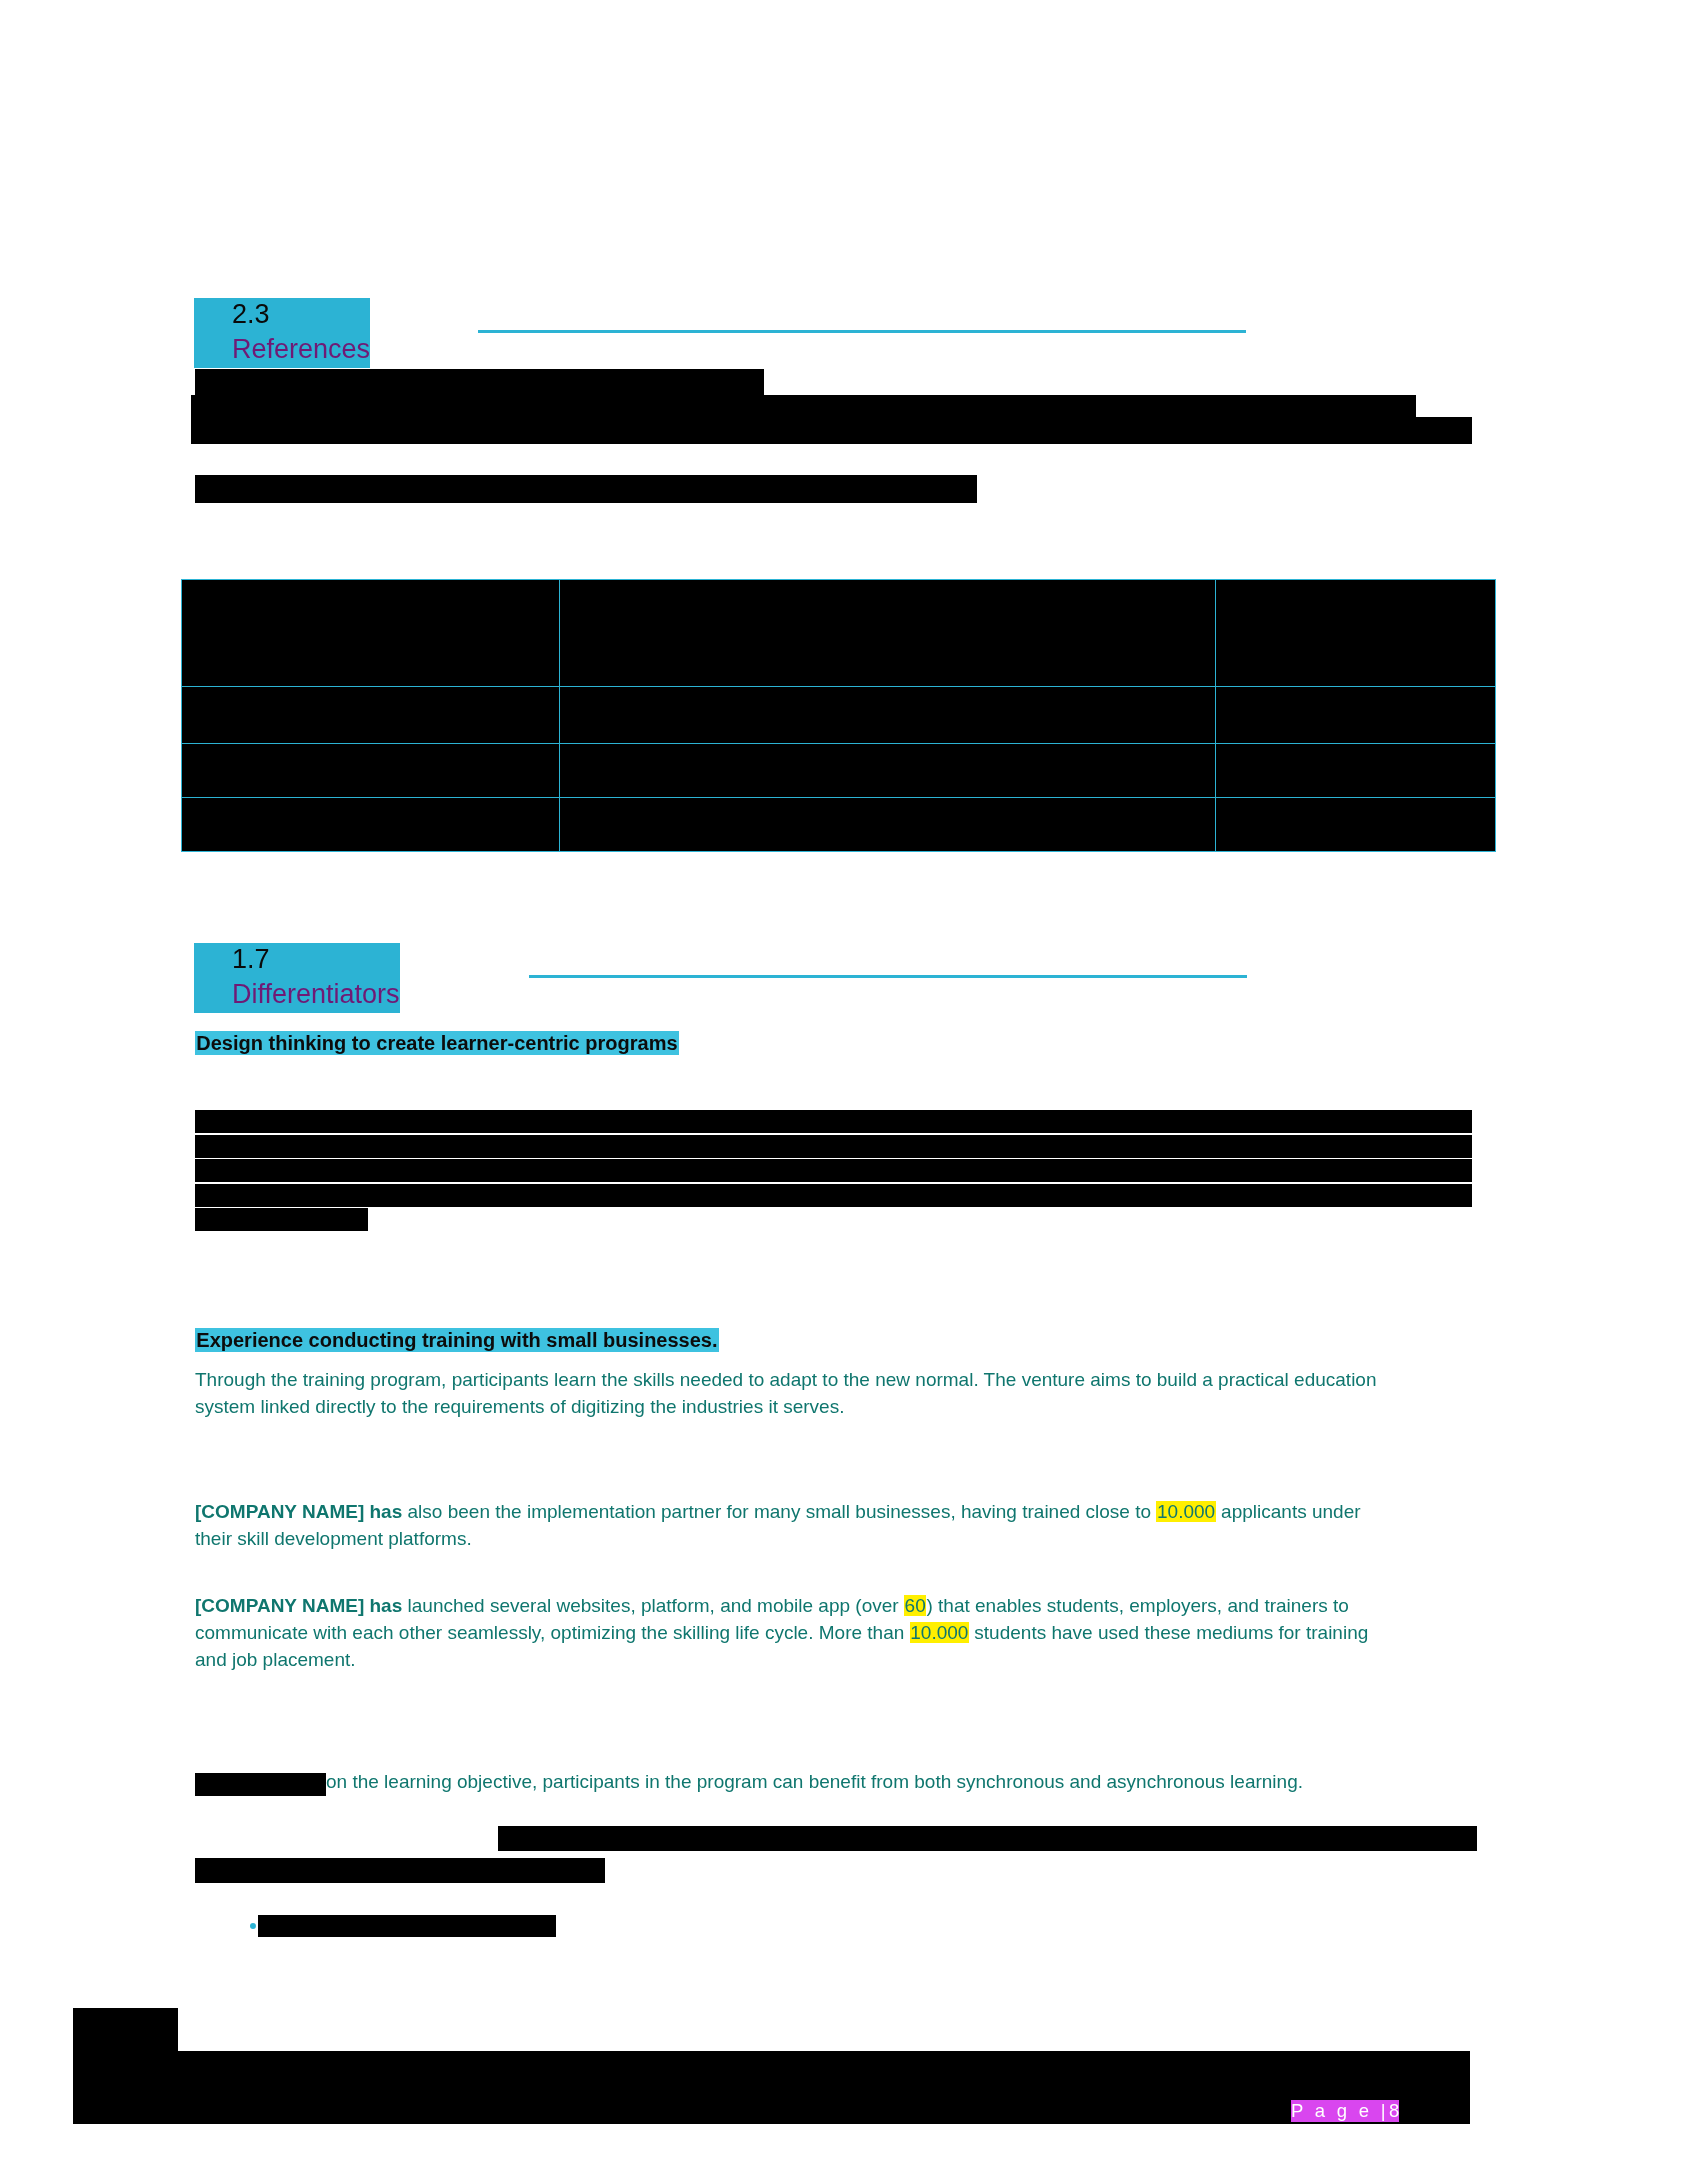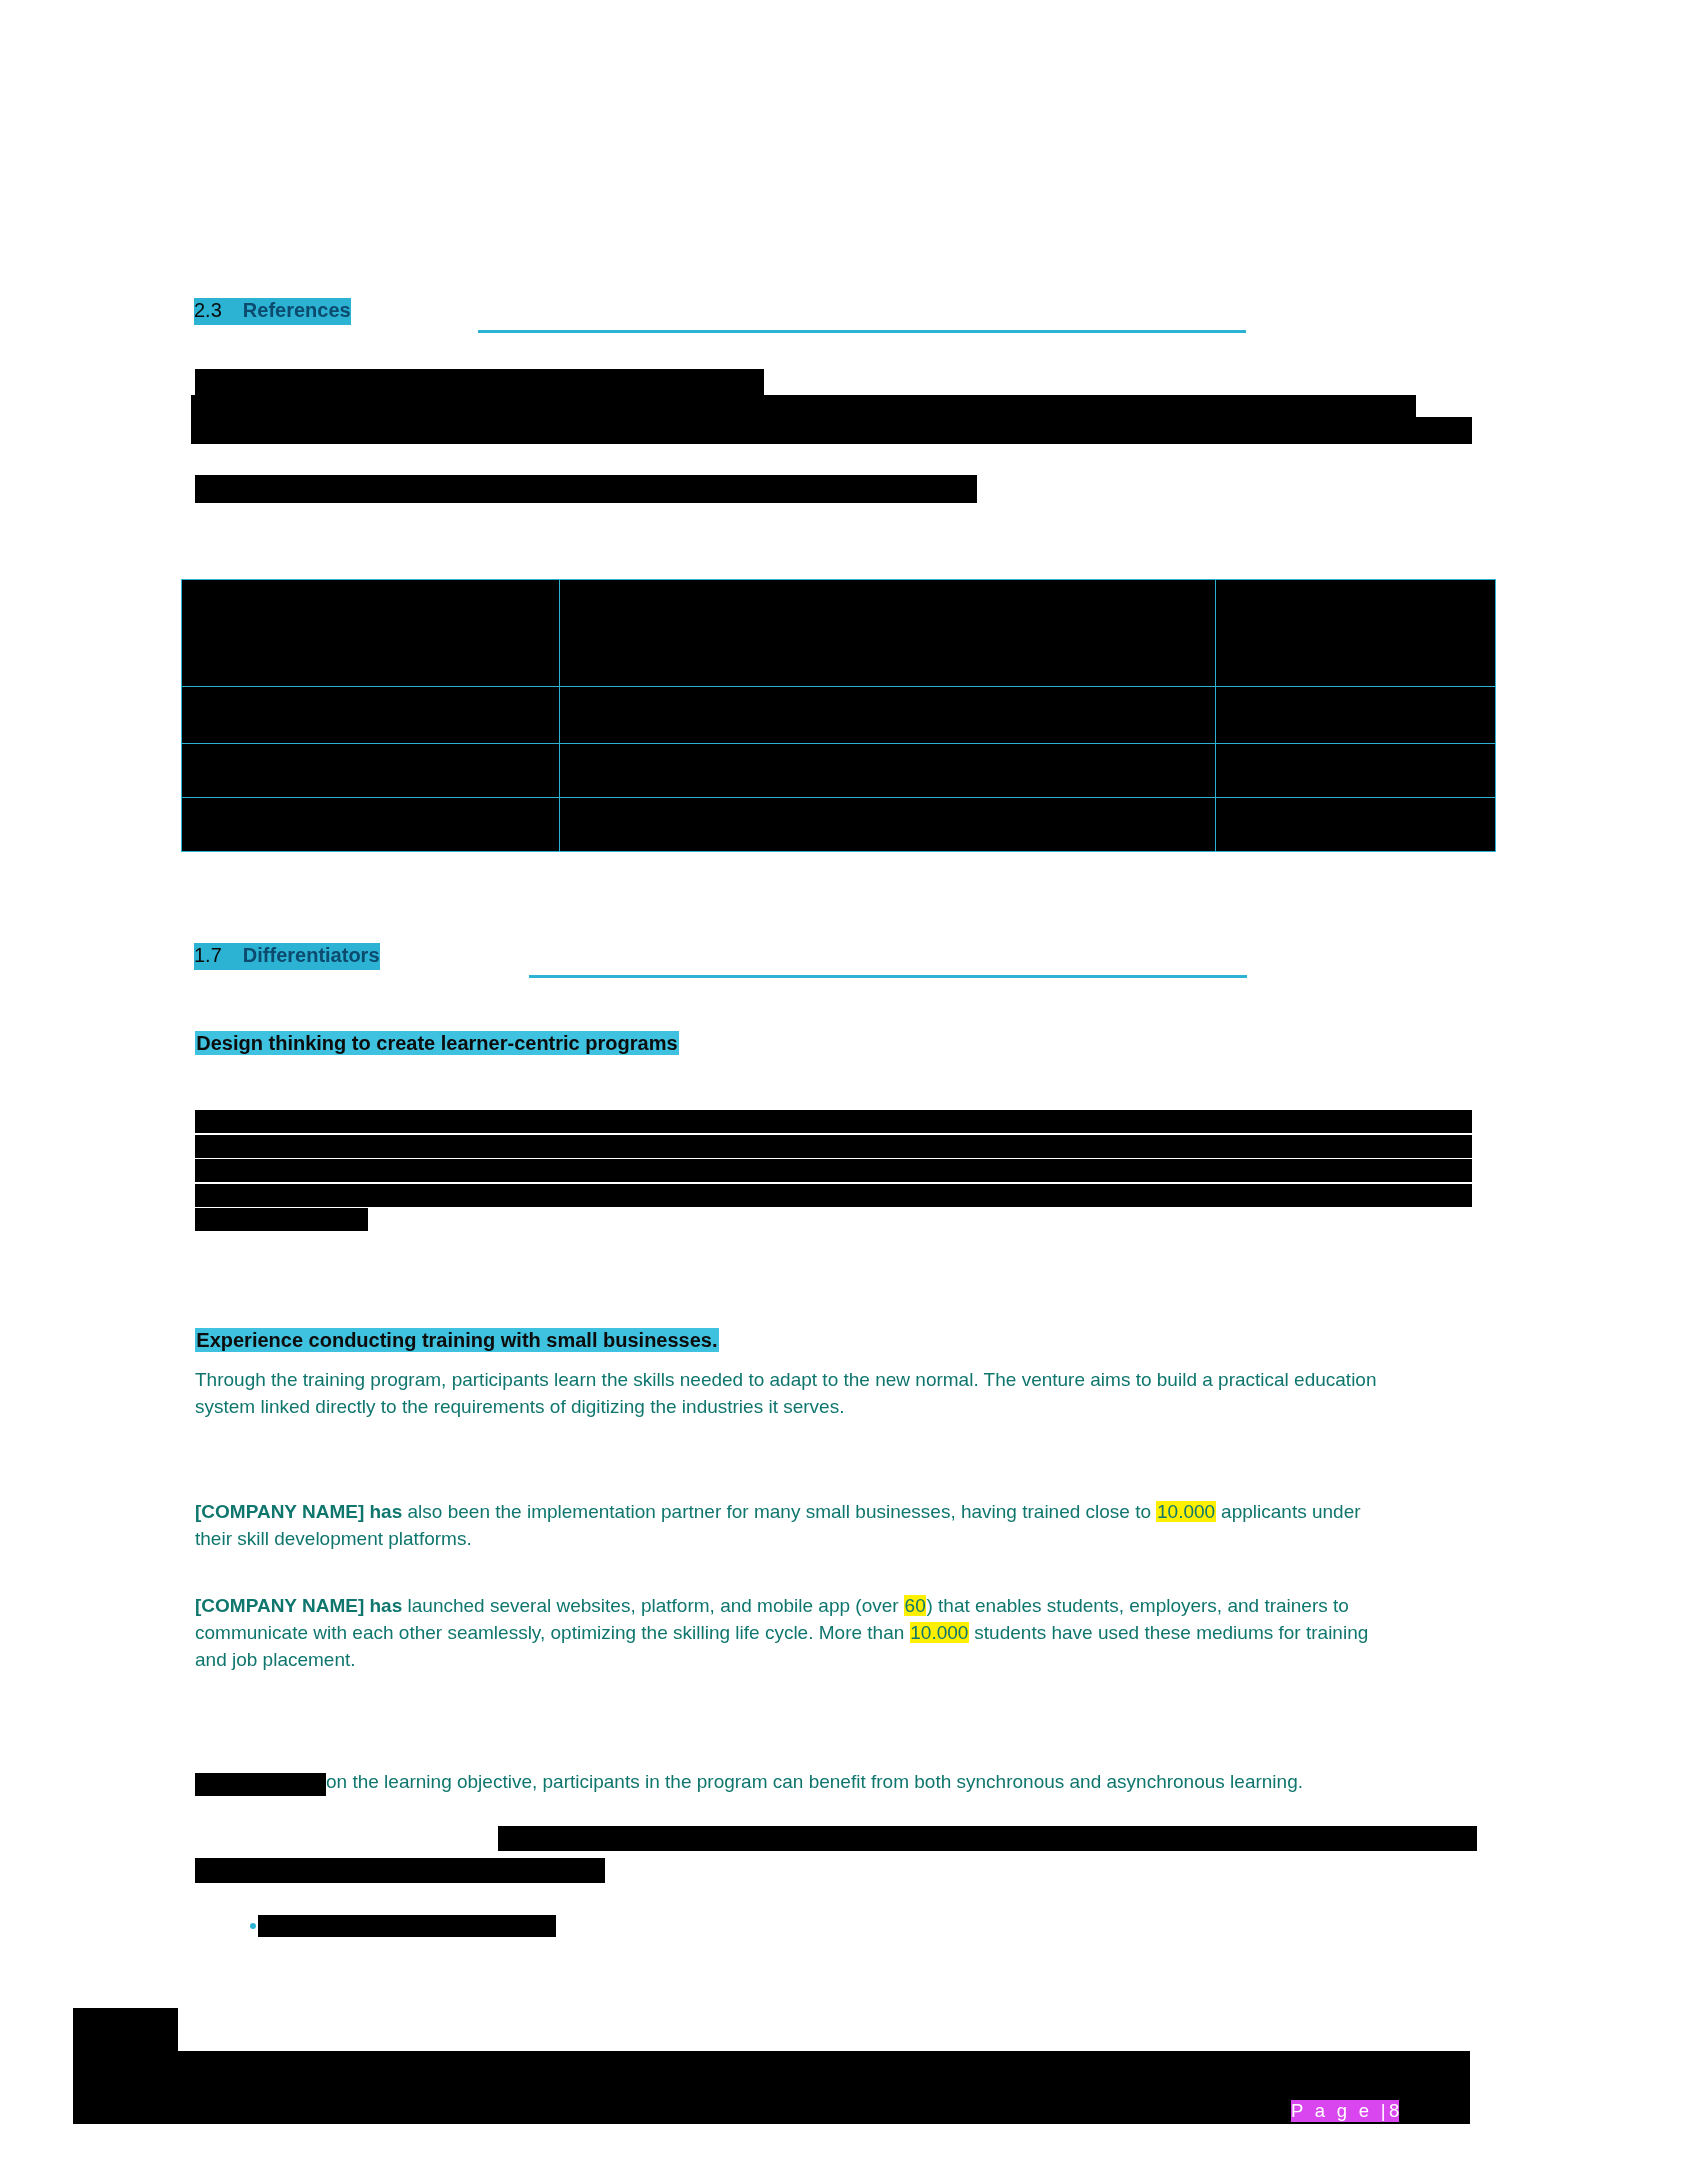--- a/index.html
+++ b/index.html
@@ -20,36 +20,36 @@
     left: 0; top: 0;
     width: 1687px;
     height: 2183px;
     background: #ffffff;
   }
   
   .section-heading {
     position: absolute;
     display: flex;
     align-items: baseline;
-    font-size: 20px;
+    font-size: 27px;
     color: #2cb3d4;
     background: #2cb3d4;
     white-space: nowrap;
+    flex-direction: column;
   }
   .section-heading .num {
     color: #0a0a0a;
     background: #2cb3d4;
     padding: 1.3px 0 2.6px 0;
   }
   .section-heading .ttl {
-    color: #0c4a6e;
+    color: #701a75;
     background: #2cb3d4;
     padding: 1.3px 0 2.6px 0;
-    margin-left: 21px;
-    font-weight: bold;
+    margin-left: 38px;
   }
   .heading-rule {
     position: absolute;
     height: 3.3px;
     background: #2cb3d4;
   }
   .sub-heading {
     position: absolute;
     font-size: 20px;
     font-weight: bold;

